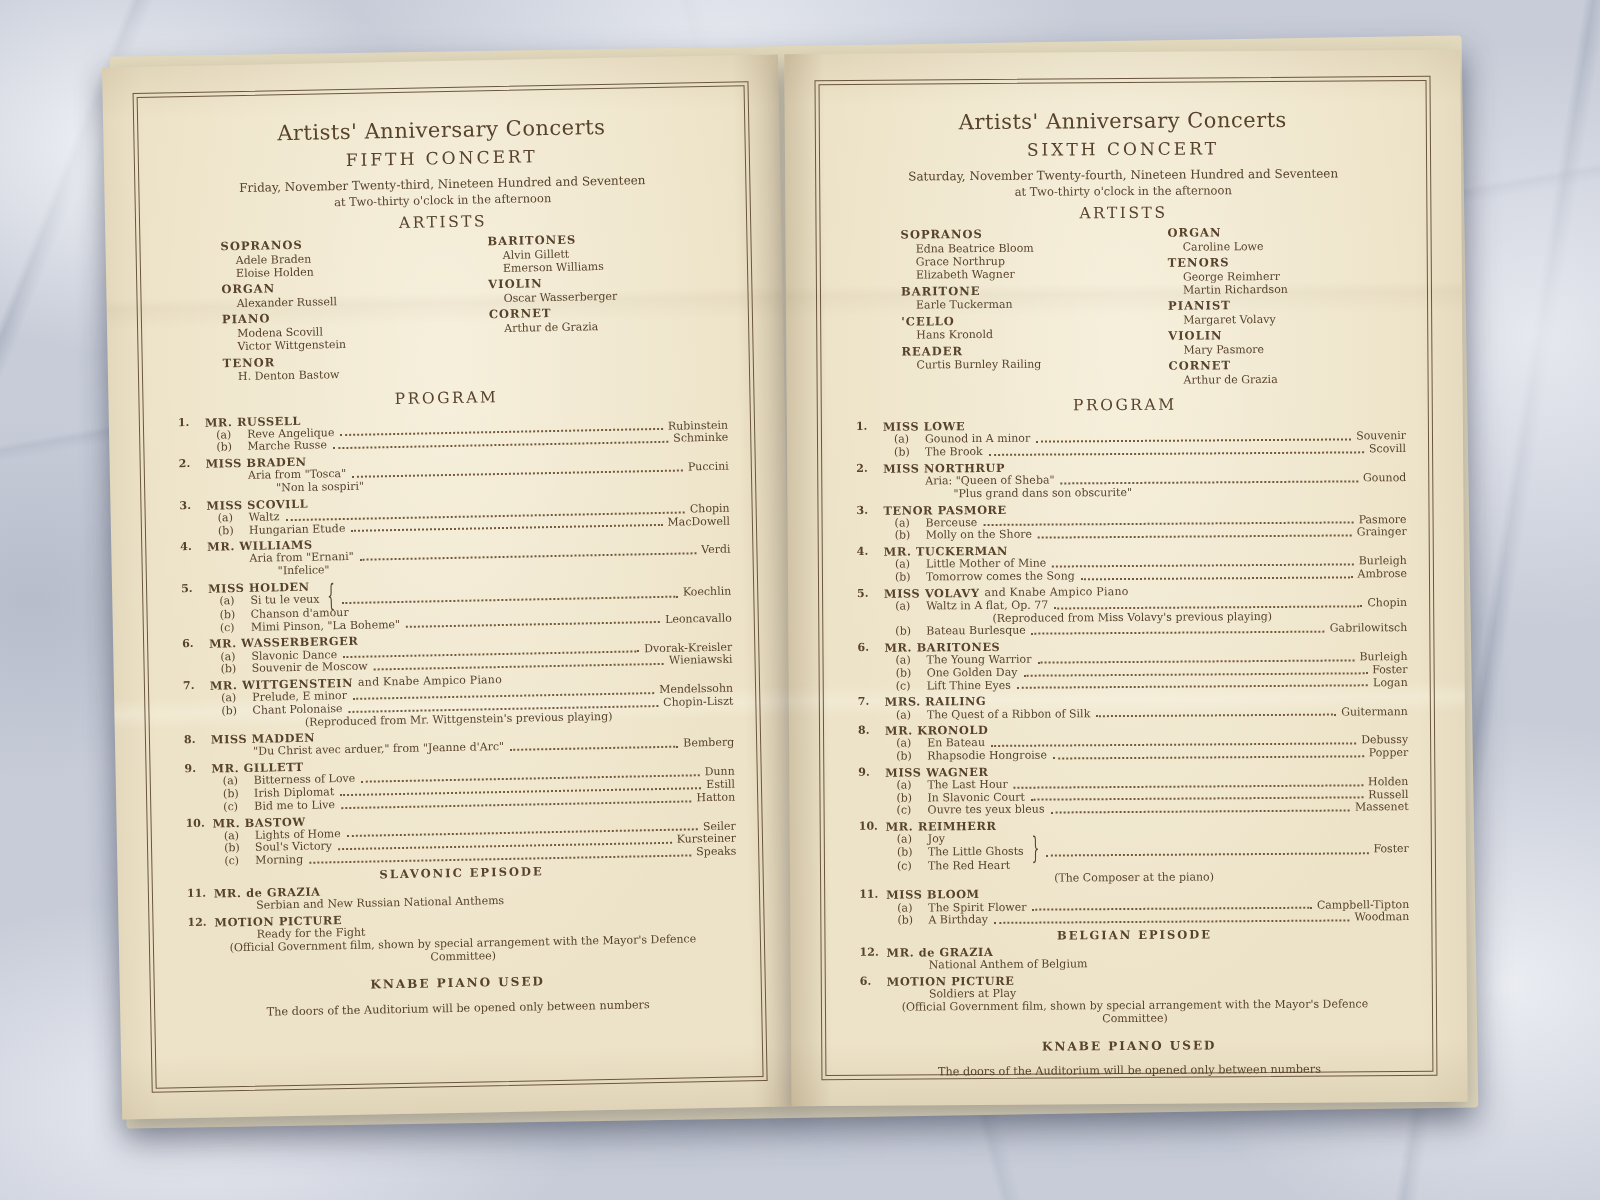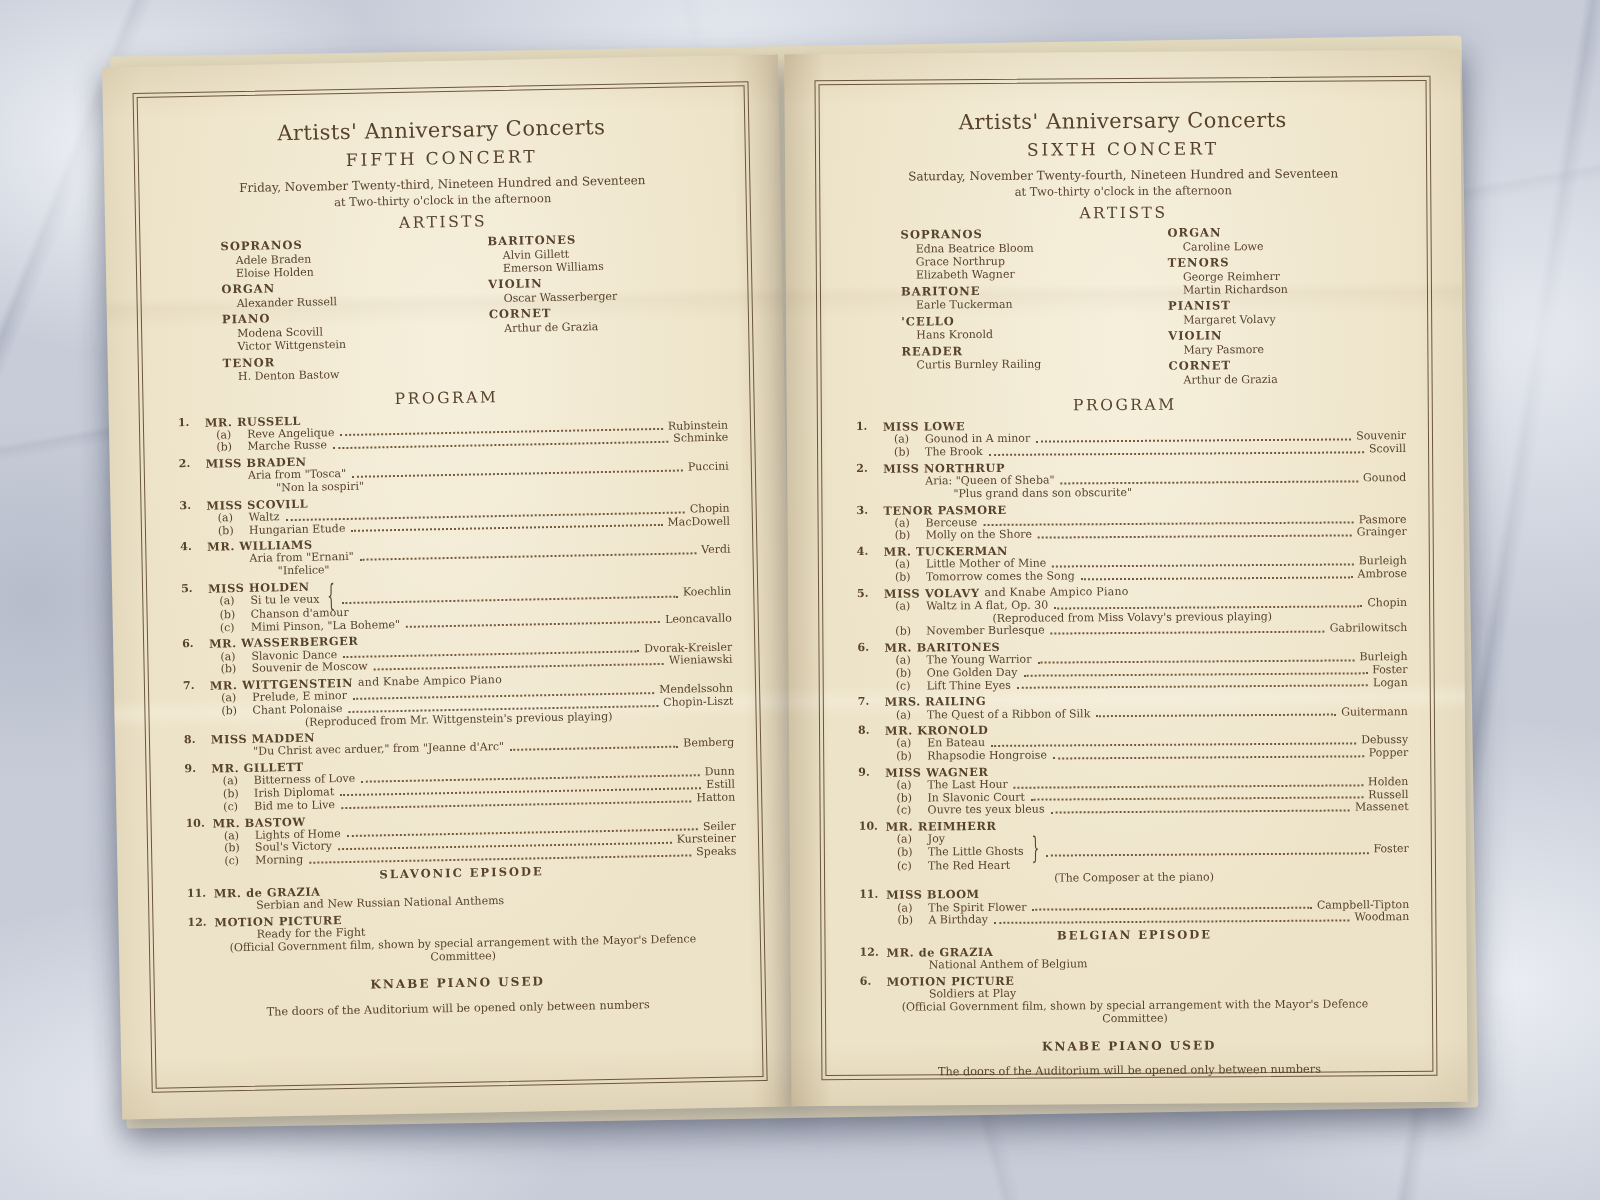--- a/index.html
+++ b/index.html
@@ -488,28 +488,28 @@
                 </div>
               </div>
               <div class="program-item">
                 <div class="pi-head">
                   <span class="pi-num">5.</span>
                   <span class="pi-performer">MISS VOLAVY</span>
                   <span class="pi-suffix">and Knabe Ampico Piano</span>
                 </div>
                 <div class="line line-song">
                   <span class="song-label">(a)</span>
-                  <span class="song-title">Waltz in A flat, Op. 30</span>
+                  <span class="song-title">Waltz in A flat, Op. 77</span>
                   <span class="dots"></span>
                   <span class="composer">Chopin</span>
                 </div>
                 <div class="line-note">(Reproduced from Miss Volavy's previous playing)</div>
                 <div class="line line-song">
                   <span class="song-label">(b)</span>
-                  <span class="song-title">November Burlesque</span>
+                  <span class="song-title">Bateau Burlesque</span>
                   <span class="dots"></span>
                   <span class="composer">Gabrilowitsch</span>
                 </div>
               </div>
               <div class="program-item">
                 <div class="pi-head">
                   <span class="pi-num">6.</span>
                   <span class="pi-performer">MR. BARITONES</span>
                 </div>
                 <div class="line line-song">

